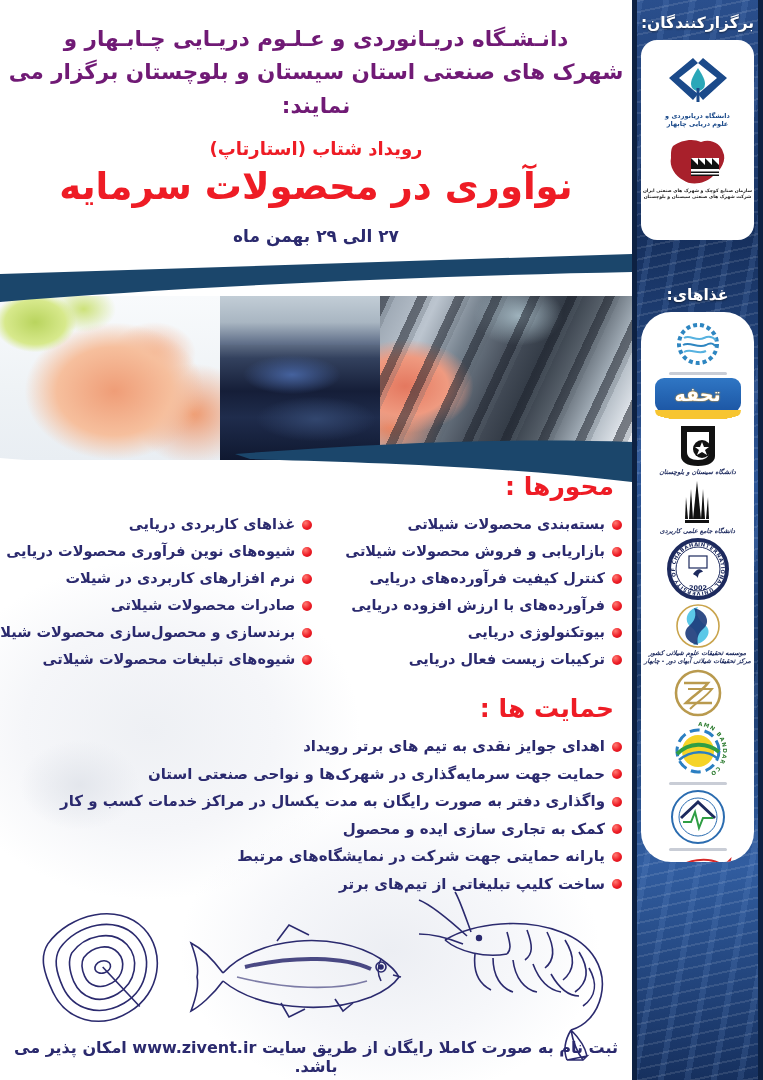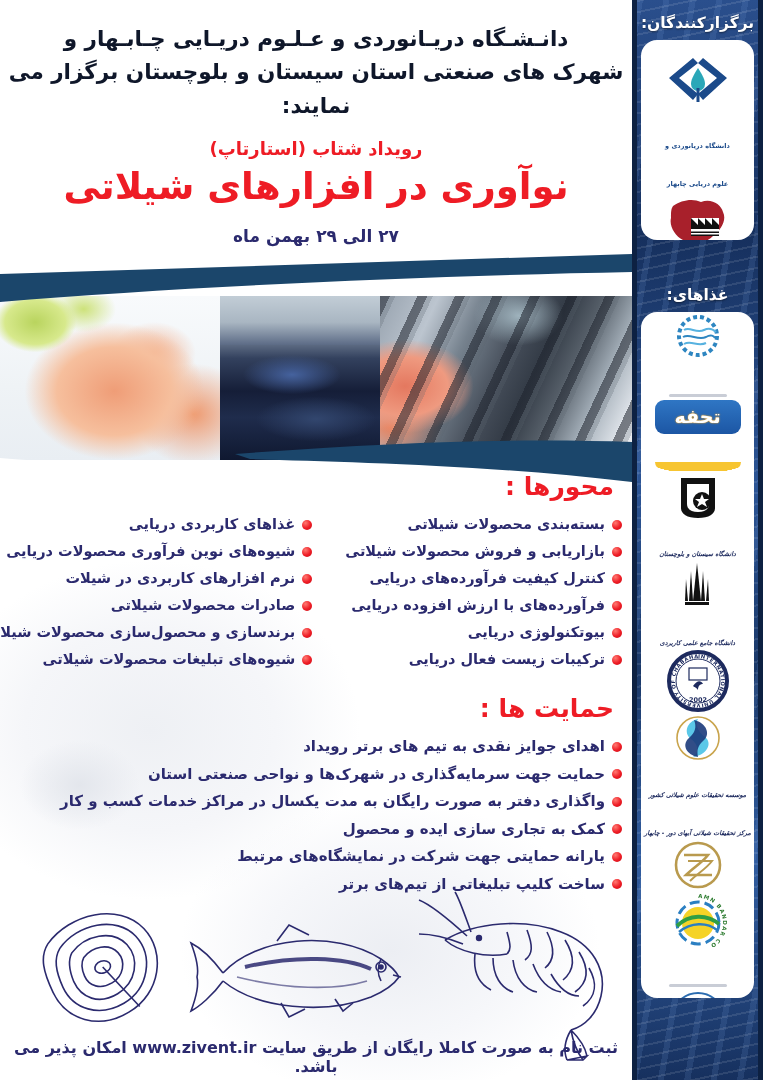--- a/index.html
+++ b/index.html
@@ -12,21 +12,21 @@
          background:radial-gradient(closest-side,#eef0f4,#f5f6f9 60%,transparent); }
   .wm2 { left:180px; top:800px; width:420px; height:300px;
          background:radial-gradient(closest-side,#eceef3,#f6f7fa 60%,transparent); }
   .wm3 { left:20px; top:740px; width:120px; height:90px;
          background:radial-gradient(closest-side,#e3e6ec,transparent); }
 
   
   .main { position:absolute; left:0; top:0; width:632px; height:1080px; direction:rtl; }
 
   .hdr { position:absolute; top:22px; left:0; width:100%; text-align:center;
-         color:#0f172a; font-weight:bold; font-size:21.5px; line-height:1.55; letter-spacing:-0.5px; }
+         color:#701a75; font-weight:bold; font-size:21.5px; line-height:1.55; letter-spacing:-0.5px; }
   .evt-type  { position:absolute; top:138px; left:0; width:100%; text-align:center;
                color:#ee1c25; font-weight:bold; font-size:18px; }
   .evt-title { position:absolute; top:165px; left:0; width:100%; text-align:center;
                color:#ee1c25; font-weight:bold; font-size:37px; letter-spacing:-1px; }
   .evt-date  { position:absolute; top:226px; left:0; width:100%; text-align:center;
                color:#2b2a6e; font-weight:bold; font-size:17px; }
 
   
   .wave-top { position:absolute; top:252px; left:0; width:632px; height:50px; z-index:3; }
   .photos { position:absolute; top:296px; left:0; width:632px; height:164px; z-index:2; display:flex; }
@@ -88,23 +88,23 @@
   .sea { position:absolute; inset:0 5px; overflow:hidden;
      background:
        repeating-linear-gradient(168deg, rgba(255,255,255,.10) 0 2px, transparent 2px 11px),
        repeating-linear-gradient(100deg, rgba(120,160,220,.15) 0 6px, transparent 6px 26px),
        linear-gradient(180deg,#2a4f8d 0%,#16305e 22%,#2c5596 45%,#1a3868 62%,#315da0 80%,#16305e 100%); }
   .sb-label { position:relative; color:#ffffff; font-weight:bold; font-size:15.5px;
               text-align:center; direction:rtl; margin-top:14px; text-shadow:0 1px 2px rgba(0,0,0,.5); }
   .card { position:relative; background:#ffffff; border-radius:16px; margin:8px 4px 0 4px;
           display:flex; flex-direction:column; align-items:center; overflow:hidden; }
   .card1 { height:200px; padding-top:10px; }
-  .card2 { height:686px; margin-top:8px; gap:3px; }
+  .card2 { height:550px; margin-top:8px; padding-top:8px; gap:3px;border-radius:30px; }
   .lbl2 { margin-top:46px; }
-  .logo { display:flex; flex-direction:column; align-items:center; line-height:1.25;gap:30px; }
+  .logo { display:flex; flex-direction:column; align-items:center; line-height:1.25; }
   .cap  { font-size:6.5px; color:#1b4a8a; font-weight:bold; text-align:center; direction:rtl; }
   .cap-dark { color:#222; }
   .cap-script { color:#1d2a5e; font-style:italic; font-size:6.3px; }
   .cap-red { color:#c22027; font-size:6px; }
   .capbar { width:58px; height:3px; border-radius:2px; background:#c9cdd6; margin-top:2px; }
   .tohfe-box { width:86px; height:34px; background:linear-gradient(180deg,#2f76c4,#1c56a4);
                border-radius:9px; display:flex; align-items:center; justify-content:center;
                color:#fff; font-weight:bold; font-size:19px;
                text-shadow:0 0 2px #f5a623, 0 0 1px #f5a623; }
   .tohfe-sw { width:86px; height:9px; margin-top:-2px;
@@ -127,21 +127,21 @@
   <div class="wm wm2"></div>
   <div class="wm wm3"></div>
 
   <div class="main">
 
     <div class="hdr">
       <div>دانـشـگاه دریـانوردی و عـلـوم دریـایی چـابـهار و</div>
       <div>شهرک های صنعتی استان سیستان و بلوچستان برگزار می نمایند:</div>
     </div>
     <div class="evt-type">رویداد شتاب (استارتاپ)</div>
-    <div class="evt-title">نوآوری در افزارهای شیلاتی</div>
+    <div class="evt-title">نوآوری در محصولات سرمایه</div>
     <div class="evt-date">۲۷ الی ۲۹ بهمن ماه</div>
 
     <svg class="wave-top" viewBox="0 0 632 50" preserveAspectRatio="none">
       <path d="M0,22 L632,2 L632,20 C430,24 190,34 0,50 Z" fill="#1b466b"></path>
     </svg>
     <div class="photos">
       <div class="ph ph-left"></div>
       <div class="ph ph-mid"></div>
       <div class="ph ph-right"></div>
     </div>

